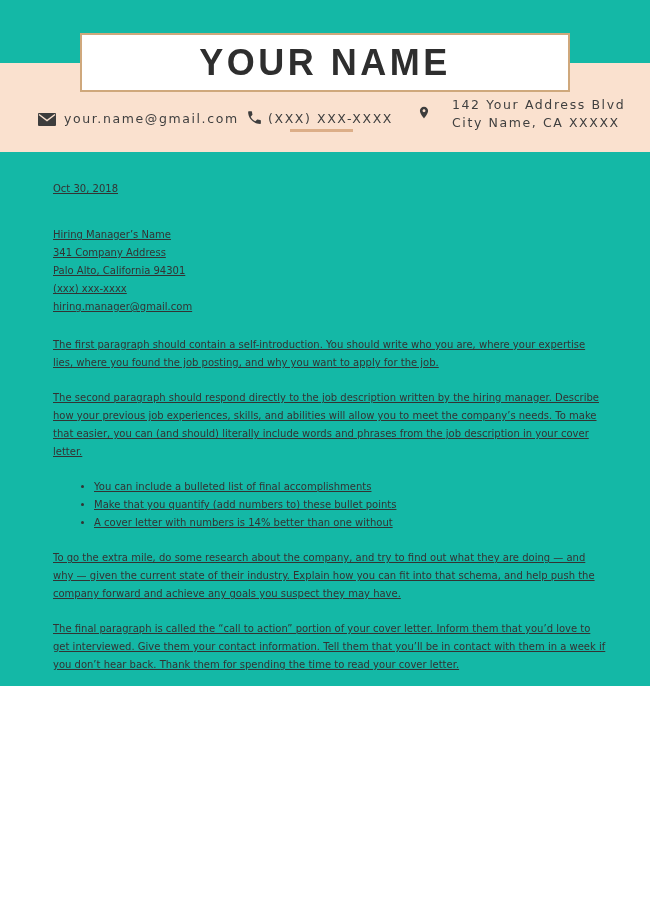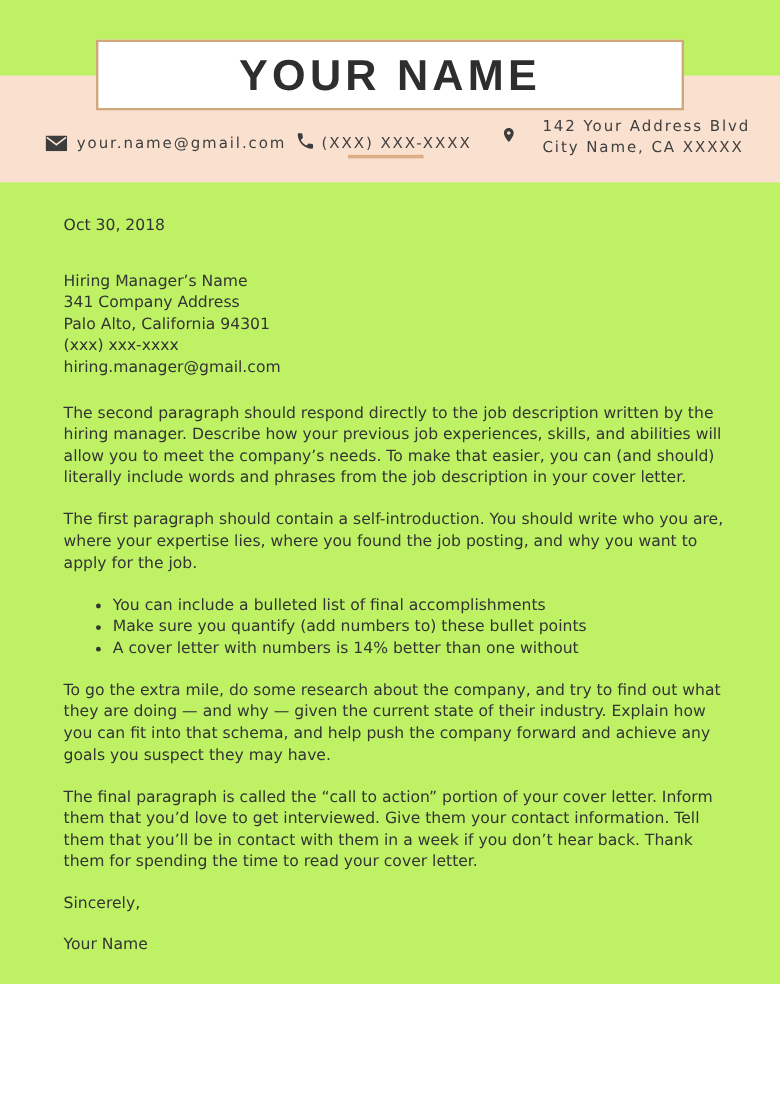--- a/index.html
+++ b/index.html
@@ -1,20 +1,20 @@
 <!DOCTYPE html>
 <html><head>
 <meta charset="utf-8">
 <style>
   html, body { margin: 0; padding: 0; background: #ffffff; }
   .page {
     position: relative;
     width: 650px;
-    height: 820px;
-    background: #bef264;
+    height: 686px;
+    background: #14b8a6;
     font-family: "DejaVu Sans", sans-serif;
     overflow: hidden;
   }
 
   
   .band {
     position: absolute;
     left: 0; top: 63px;
     width: 650px; height: 89px;
     background: #fae1cf;
@@ -60,22 +60,23 @@
   .addr-item  { left: 417px; top: 96px; align-items: flex-start; gap: 16px; }
   .addr-item .icn { margin-top: 7px; }
   .addr-lines { margin-left: 5px; line-height: 18px; }
 
   
   .letter {
     position: absolute;
     left: 53px; top: 180px;
     width: 553px;
     color: #333333;
-    font-size: 13px;
+    font-size: 10px;
     line-height: 18px;
+    text-decoration: underline;
   }
   .letter p { margin: 0 0 17px 0; }
   .letter p.date       { margin-bottom: 19px; }
   .letter .recipient   { margin-bottom: 20px; margin-top: 28px; }
   .letter ul {
     margin: 0 0 17px 0;
     padding-left: 41px;
     list-style-type: disc;
   }
   .letter p.closing    { margin-bottom: 16px; }
@@ -123,26 +124,26 @@
 
     <div class="recipient">
       <div>Hiring Manager’s Name</div>
       <div>341 Company Address</div>
       <div>Palo Alto, California 94301</div>
       <div>(xxx) xxx-xxxx</div>
       <div>hiring.manager@gmail.com</div>
     </div>
 
 
+    <p>The first paragraph should contain a self-introduction. You should write who you are, where your expertise lies, where you found the job posting, and why you want to apply for the job.</p>
     <p>The second paragraph should respond directly to the job description written by the hiring manager. Describe how your previous job experiences, skills, and abilities will allow you to meet the company’s needs. To make that easier, you can (and should) literally include words and phrases from the job description in your cover letter.</p>
-    <p>The first paragraph should contain a self-introduction. You should write who you are, where your expertise lies, where you found the job posting, and why you want to apply for the job.</p>
 
     <ul>
       <li>You can include a bulleted list of final accomplishments</li>
-      <li>Make sure you quantify (add numbers to) these bullet points</li>
+      <li>Make that you quantify (add numbers to) these bullet points</li>
       <li>A cover letter with numbers is 14% better than one without</li>
     </ul>
 
     <p>To go the extra mile, do some research about the company, and try to find out what they are doing — and why — given the current state of their industry. Explain how you can fit into that schema, and help push the company forward and achieve any goals you suspect they may have.</p>
     <p>The final paragraph is called the “call to action” portion of your cover letter. Inform them that you’d love to get interviewed. Give them your contact information. Tell them that you’ll be in contact with them in a week if you don’t hear back. Thank them for spending the time to read your cover letter.</p>
 
     <p class="closing">Sincerely,</p>
     <p class="signature">Your Name</p>
   </div>
 

